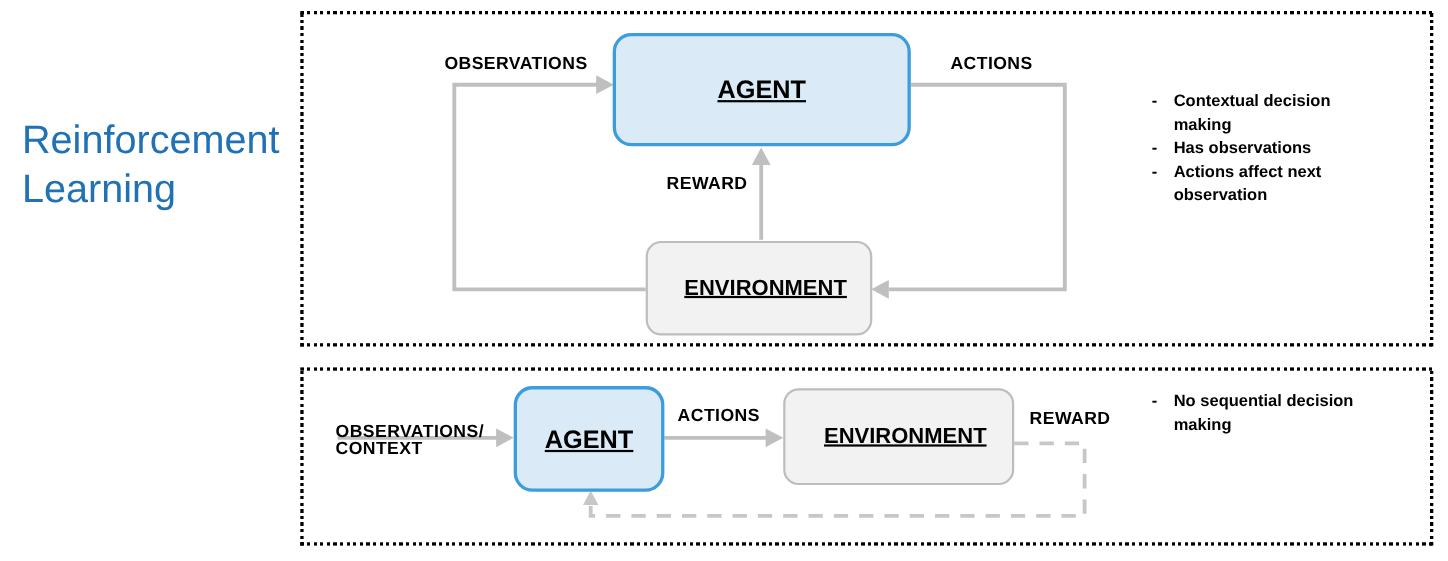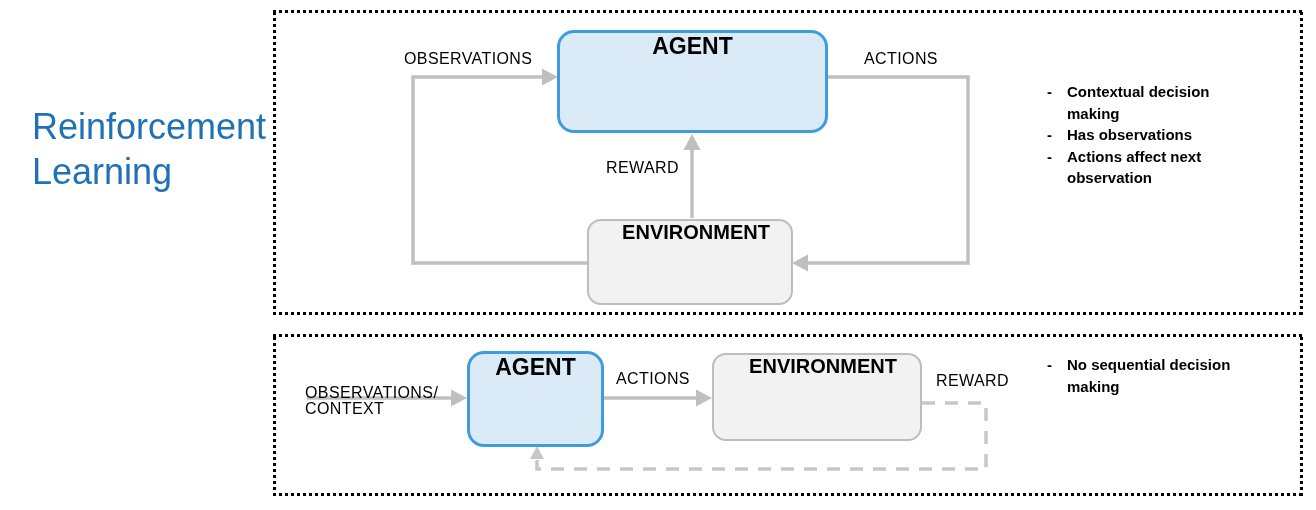--- a/index.html
+++ b/index.html
@@ -2,62 +2,62 @@
 <html style="--title_blue: #2171B5; --agent_fill: #DAEBF7; --agent_border: #3D9CDB; --env_fill: #F2F2F2; --env_border: #BDBDBD; --arrow_gray: #BFBFBF; --dashed_gray: #C7C7C7; --frame_black: #000000; --text_black: #000000;"><head>
 <meta charset="utf-8">
 <style>
   html,body{margin:0;padding:0;background:#ffffff;}
   .stage{
     position:relative;width:1316px;height:510px;background:#fff;
     font-family:"Liberation Sans",sans-serif;overflow:hidden;
   }
   
   .sec-title{
-    position:absolute;left:32px;color:var(--title_blue,#2171B5);
+    position:absolute;left:20px;color:var(--title_blue,#2171B5);
     font-size:36px;line-height:45px;font-weight:400;letter-spacing:0;
   }
   .sec-title span{display:block;}
   
   .frame{
     position:absolute;box-sizing:border-box;
     background-image:
       repeating-linear-gradient(90deg,var(--frame_black,#000) 0 3px,transparent 3px 6px),
       repeating-linear-gradient(90deg,var(--frame_black,#000) 0 3px,transparent 3px 6px),
       repeating-linear-gradient(0deg,var(--frame_black,#000) 0 3px,transparent 3px 6px),
       repeating-linear-gradient(0deg,var(--frame_black,#000) 0 3px,transparent 3px 6px);
     background-size:100% 3px,100% 3px,3px 100%,3px 100%;
     background-position:0 0,0 100%,0 0,100% 0;
     background-repeat:no-repeat;
   }
   .frame-rl{left:273px;top:10px;width:1030px;height:305px;}
   .frame-cb{left:273px;top:334px;width:1030px;height:162px;}
   
   .node{
     position:absolute;box-sizing:border-box;display:flex;
-    justify-content:center;
-    font-weight:bold;color:var(--text_black,#000);
+    align-items:center;justify-content:center;
+    font-weight:bold;color:var(--text_black,#000);text-decoration:underline;
   }
   .agent{
     background:var(--agent_fill,#DAEBF7);
     border:3.5px solid var(--agent_border,#3D9CDB);
     font-size:23px;
   }
   .env{
     background:var(--env_fill,#F2F2F2);
     border:2px solid var(--env_border,#BDBDBD);
     font-size:20px;
     padding-left:12px;
   }
   .agent-rl{left:557px;top:30px;width:271px;height:103px;border-radius:17px;}
   .env-rl{left:587px;top:219px;width:206px;height:86px;border-radius:14px;}
   .agent-cb{left:467px;top:351px;width:137px;height:96px;border-radius:17px;}
   .env-cb{left:712px;top:353px;width:210px;height:88px;border-radius:14px;}
   
   .lbl{
-    position:absolute;font-weight:normal;font-size:16px;letter-spacing:.4px;
+    position:absolute;font-weight:bold;font-size:16px;letter-spacing:.4px;
     color:var(--text_black,#000);white-space:nowrap;
   }
   
   .bullets{position:absolute;list-style:none;margin:0;padding:0;}
   .bullets li{
     position:relative;padding-left:22px;font-size:15px;font-weight:bold;
     line-height:21.5px;color:var(--text_black,#000);
   }
   .bullets li::before{content:"-";position:absolute;left:2px;top:0;}
   .bullets-rl{left:1045px;top:81px;width:175px;}

